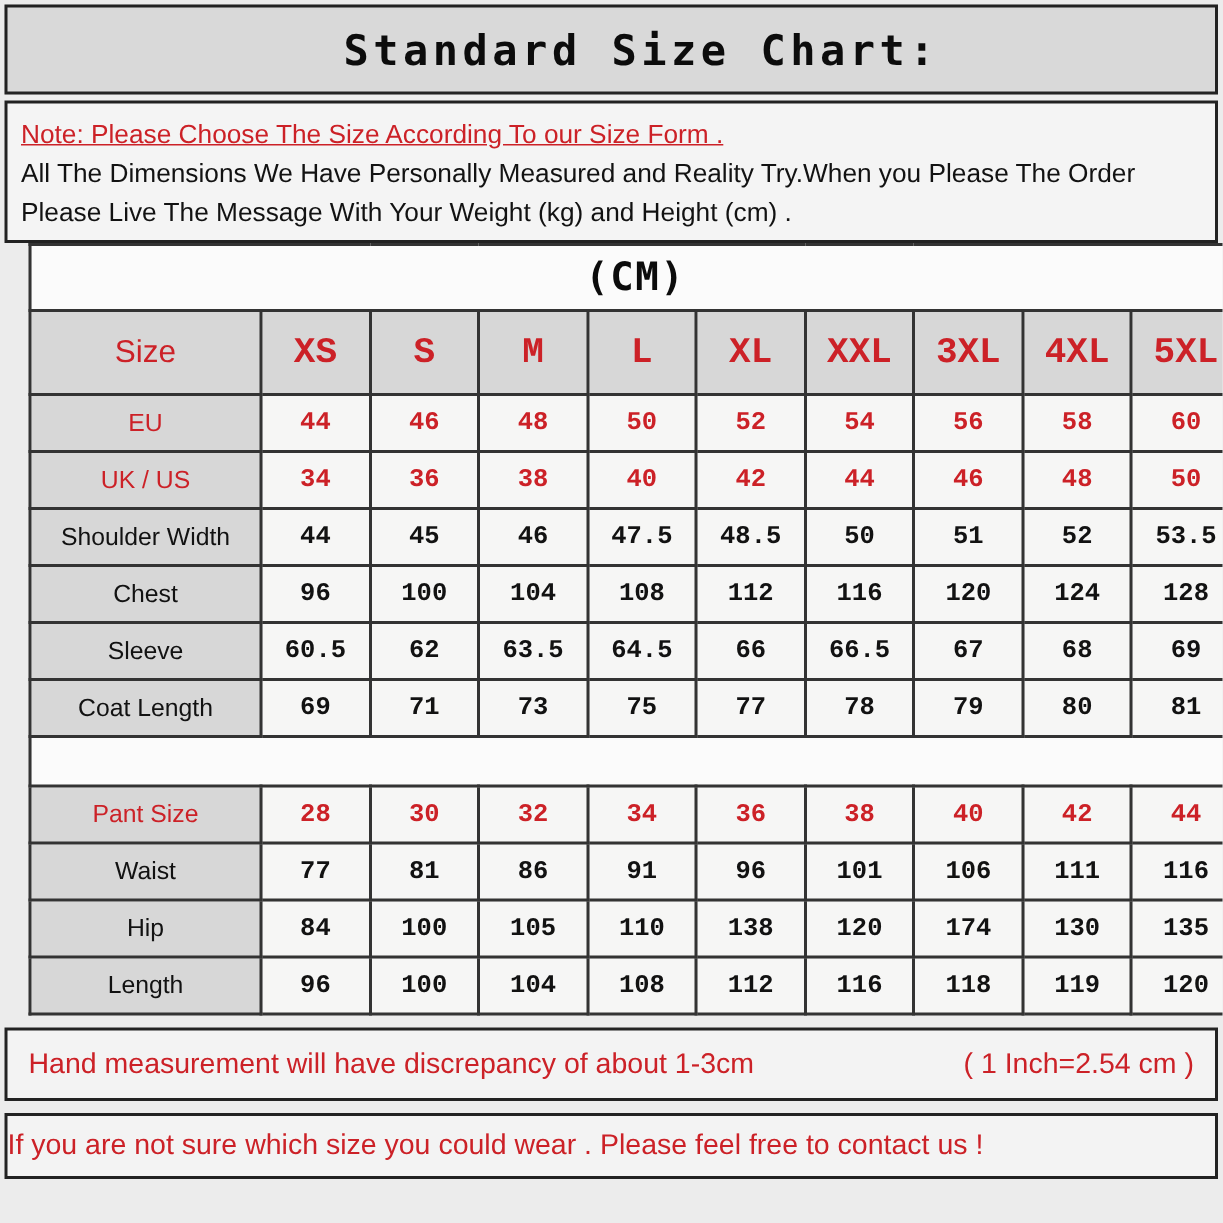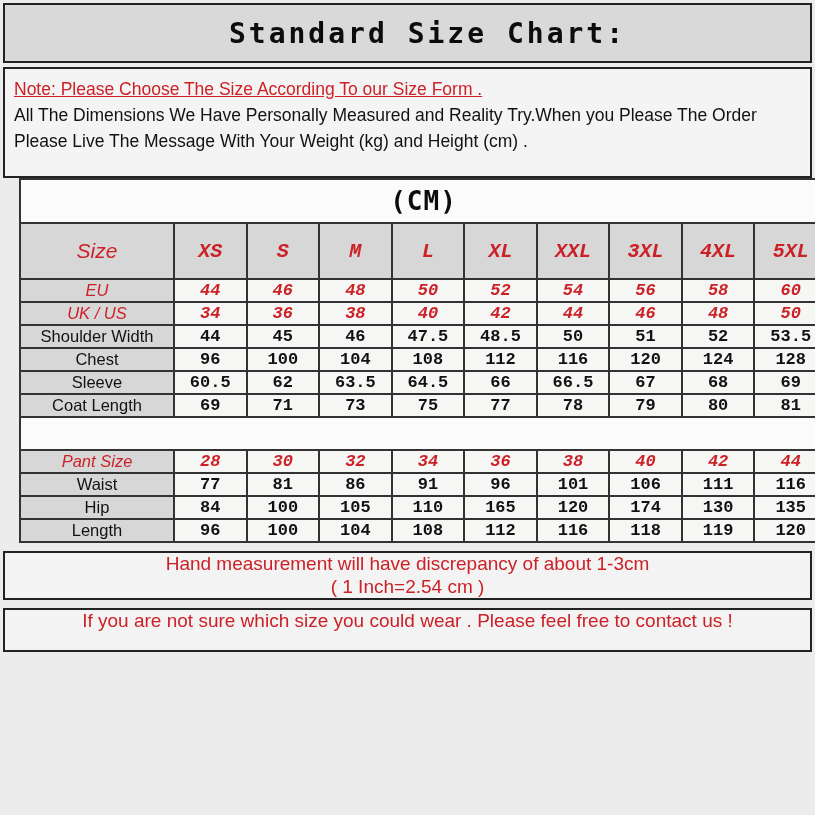--- a/index.html
+++ b/index.html
@@ -31,21 +31,21 @@
   }
   .title-bar span{
     font-family:"DejaVu Sans Mono",monospace;
     font-weight:bold;font-size:28px;letter-spacing:3px;color:#0c0c0c;
   }
 
   
   .note-box{
     border:2px solid var(--border-dark);
     background:#f4f4f4;
-    padding:7px 9px 22px 9px;
+    padding:7px 9px 6px 9px;
     font-size:17.5px;line-height:26px;color:#121212;
   }
   .note-headline{color:var(--red);text-decoration:underline;}
 
   
   table.size-table{
     width:100%;
     border-collapse:collapse;
     table-layout:fixed;
     margin-left:16px;
@@ -55,42 +55,41 @@
     text-align:center;vertical-align:middle;
     padding:0;overflow:hidden;white-space:nowrap;
   }
   td.cm-cell{
     height:44px;background:#fbfbfb;
     font-family:"DejaVu Sans Mono",monospace;
     font-weight:bold;font-size:26px;letter-spacing:1px;color:#0c0c0c;
   }
   tr.size-hdr th{height:56px;background:var(--gray-cell);color:var(--red);}
   th.size-label{font-size:21px;font-weight:normal;}
-  th.size-code{font-family:"Liberation Mono",monospace;font-weight:bold;font-size:20px;}
+  th.size-code{font-family:"Liberation Mono",monospace;font-weight:bold;font-size:24px;}
   th.row-label{
     background:var(--gray-cell);
-    font-weight:normal;font-size:16.5px;height:23px;color:#121212;
+    font-weight:normal;font-size:16.5px;height:38px;color:#121212;
   }
   td.val{
     background:var(--lite-cell);
     font-family:"Liberation Mono",monospace;
     font-weight:bold;font-size:17px;color:#121212;
   }
-  .red-text{color:var(--red) !important;font-style:italic;}
+  .red-text{color:var(--red) !important;}
   tr.spacer-row td{height:33px;background:#fbfbfb;}
 
   
   .foot-box{
     border:2px solid var(--border-dark);
     background:#f3f3f3;
     color:var(--red);
     font-size:19px;
     display:flex;align-items:center;
     margin-top:8px;
-    flex-direction:column;
   }
   .foot-hand{height:49px;justify-content:space-between;padding:0 14px;}
   .foot-contact{height:44px;justify-content:flex-start;}
 </style>
 </head>
 <body>
 
 <div class="page">
 
   <div class="title-bar">
@@ -231,21 +230,21 @@
           <td class="val">106</td>
           <td class="val">111</td>
           <td class="val">116</td>
         </tr>
         <tr>
           <th class="row-label">Hip</th>
           <td class="val">84</td>
           <td class="val">100</td>
           <td class="val">105</td>
           <td class="val">110</td>
-          <td class="val">165</td>
+          <td class="val">138</td>
           <td class="val">120</td>
           <td class="val">174</td>
           <td class="val">130</td>
           <td class="val">135</td>
         </tr>
         <tr>
           <th class="row-label">Length</th>
           <td class="val">96</td>
           <td class="val">100</td>
           <td class="val">104</td>

